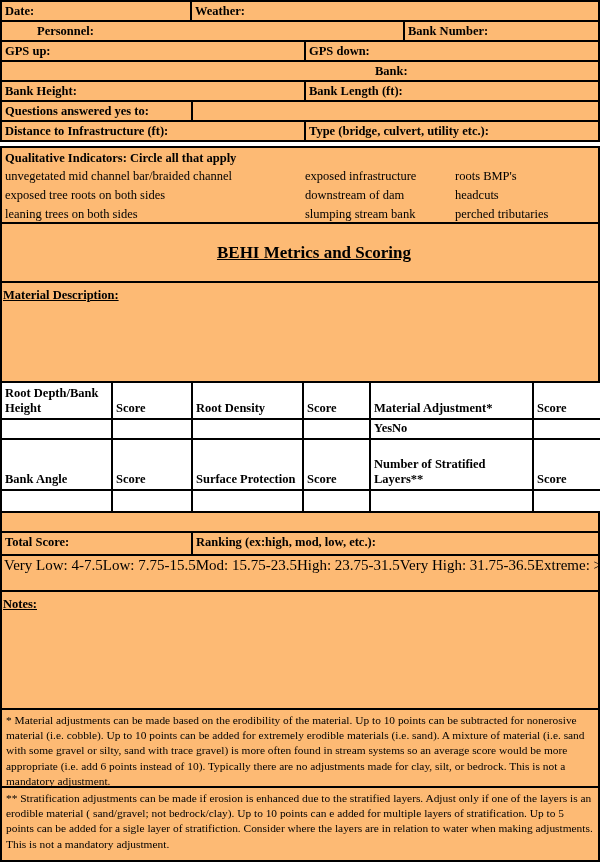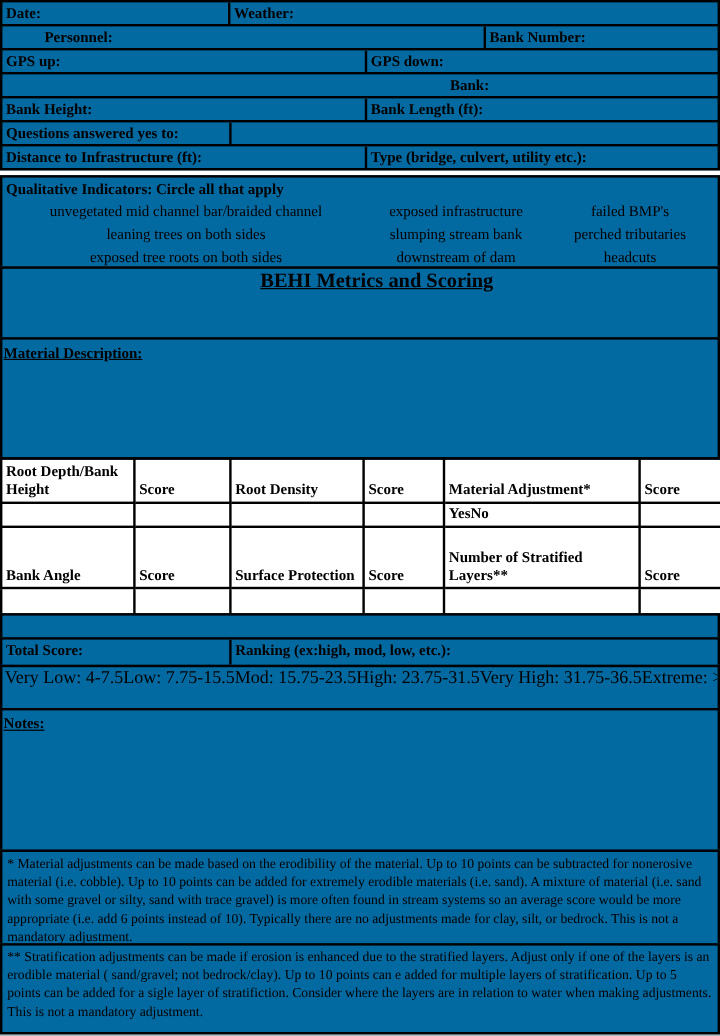--- a/index.html
+++ b/index.html
@@ -9,48 +9,48 @@
     position: relative;
     width: 600px;
     height: 863px;
     margin: 0 auto;
     background: #ffffff;
     color: #000000;
     overflow: hidden;
   }
   .box {
     border: 2px solid #000;
-    background: #0369a1;
+    background: #fdba74;
     margin-top: -2px;
     overflow: hidden;
   }
   .box.first { margin-top: 0; }
   .box.gap-above { margin-top: 4px; }
 
   
   .hrow { display: flex; height: 22px; }
   .hcell { padding: 1px 3px; font-weight: bold; font-size: 12.5px; line-height: 17px; white-space: nowrap; }
   .hcell.left { border-right: 2px solid #000; flex: 0 0 auto; }
   .hcell.right { flex: 1 1 auto; }
   .lw190 { width: 190px; }
   .lw371 { width: 371px; margin-left: 32px; }
   .lw304 { width: 304px; }
   .lw370 { width: 370px; margin-top: 40px; }
   .lw191 { width: 191px; }
 
   
   .qual { height: 78px; padding: 1px 3px; }
   .qual-title { font-weight: bold; font-size: 12.5px; line-height: 18px; }
-  .qual-row { display: flex; font-size: 12.5px; line-height: 19px; text-align: center; }
+  .qual-row { display: flex; font-size: 12.5px; line-height: 19px; }
   .qcol1 { width: 300px; }
   .qcol2 { width: 150px; }
   .qcol3 { flex: 1; }
 
   
-  .title-box { height: 61px; display: flex; align-items: flex-start; justify-content: center; padding-left: 28px; }
+  .title-box { height: 61px; display: flex; align-items: center; justify-content: center; padding-left: 28px; }
   .title-box span { font-weight: bold; text-decoration: underline; font-size: 17px; }
 
   
   .labeled-area { padding: 2px 1px; }
   .area-label { font-weight: bold; text-decoration: underline; font-size: 12.5px; }
   .material { height: 102px; }
   .notes { height: 120px; }
 
   
   table.metrics { width: 600px; border-collapse: collapse; table-layout: fixed; margin-top: -2px; }
@@ -115,31 +115,31 @@
   <div class="box hrow">
     <div class="hcell left lw304"><span>Distance to Infrastructure (ft):</span></div>
     <div class="hcell right"><span>Type (bridge, culvert, utility etc.):</span></div>
   </div>
 
   <div class="box gap-above qual">
     <div class="qual-title">Qualitative Indicators: Circle all that apply</div>
     <div class="qual-row">
       <span class="qcol1">unvegetated mid channel bar/braided channel</span>
       <span class="qcol2">exposed infrastructure</span>
-      <span class="qcol3">failed BMP's</span>
+      <span class="qcol3">roots BMP's</span>
+    </div>
+    <div class="qual-row">
+      <span class="qcol1">exposed tree roots on both sides</span>
+      <span class="qcol2">downstream of dam</span>
+      <span class="qcol3">headcuts</span>
     </div>
     <div class="qual-row">
       <span class="qcol1">leaning trees on both sides</span>
       <span class="qcol2">slumping stream bank</span>
       <span class="qcol3">perched tributaries</span>
-    </div>
-    <div class="qual-row">
-      <span class="qcol1">exposed tree roots on both sides</span>
-      <span class="qcol2">downstream of dam</span>
-      <span class="qcol3">headcuts</span>
     </div>
   </div>
 
   <div class="box title-box">
     <span>BEHI Metrics and Scoring</span>
   </div>
 
   <div class="box labeled-area material">
     <span class="area-label">Material Description:</span>
   </div>

